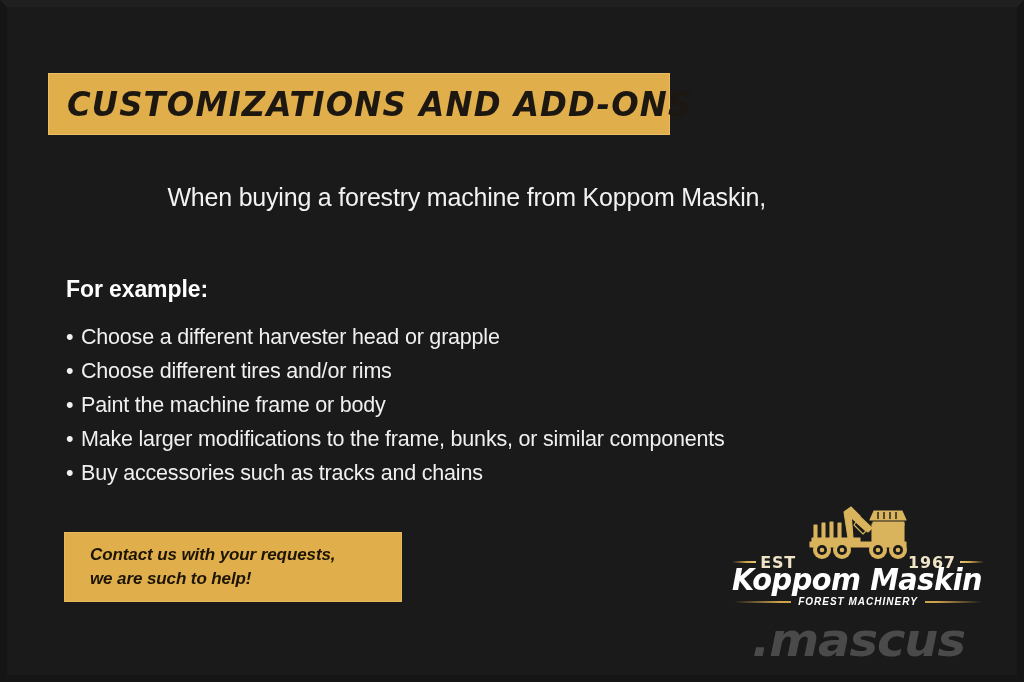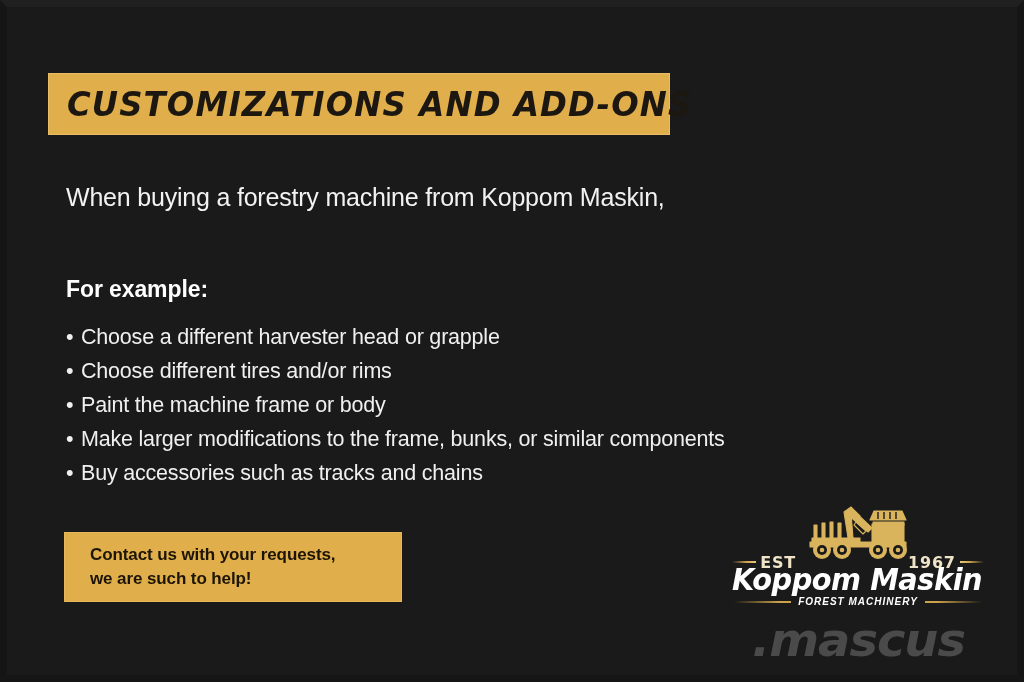--- a/index.html
+++ b/index.html
@@ -59,20 +59,21 @@
     position: absolute;
     left: 66px;
     top: 180px;
     width: 700px;
     color: #f2f2f2;
     font-size: 25px;
     line-height: 34px;
     font-weight: 400;
     letter-spacing: -0.2px;
     z-index: 10;
+    text-align: right;
   }
   #intro .line { display: block; white-space: nowrap; }
 
   #for-example {
     position: absolute;
     left: 66px;
     top: 276px;
     color: #ffffff;
     font-size: 23px;
     font-weight: 700;
@@ -120,20 +121,21 @@
     width: 338px;
     height: 70px;
     background: #e0ae4a;
     box-shadow: inset 0 0 0 1px #e6b85c;
     display: flex;
     flex-direction: column;
     justify-content: center;
     padding-left: 26px;
     box-sizing: border-box;
     z-index: 10;
+    font-style: italic;
   }
   #cta-box .cta-line {
     color: #1c1405;
     font-size: 17px;
     font-weight: 700;
     line-height: 24px;
     letter-spacing: -0.1px;
     white-space: nowrap;
   }
 

